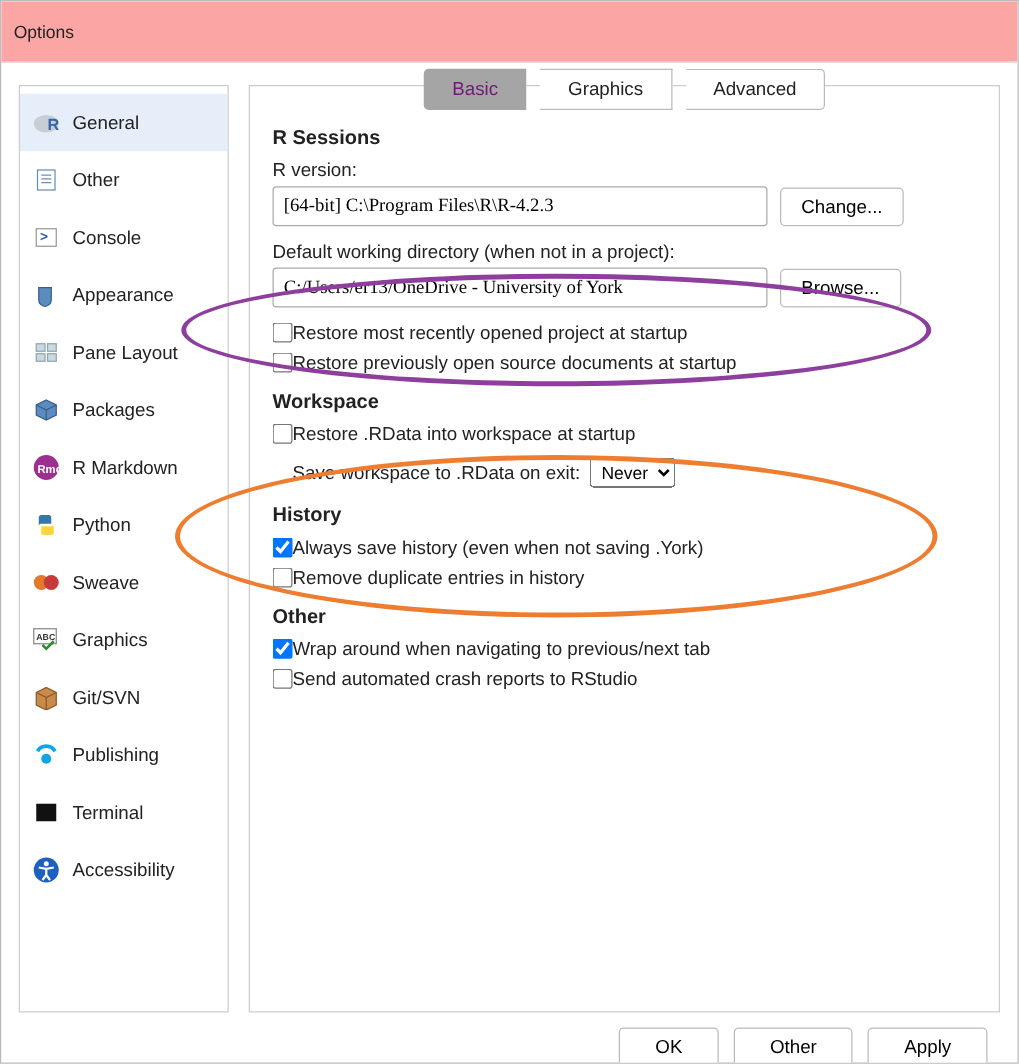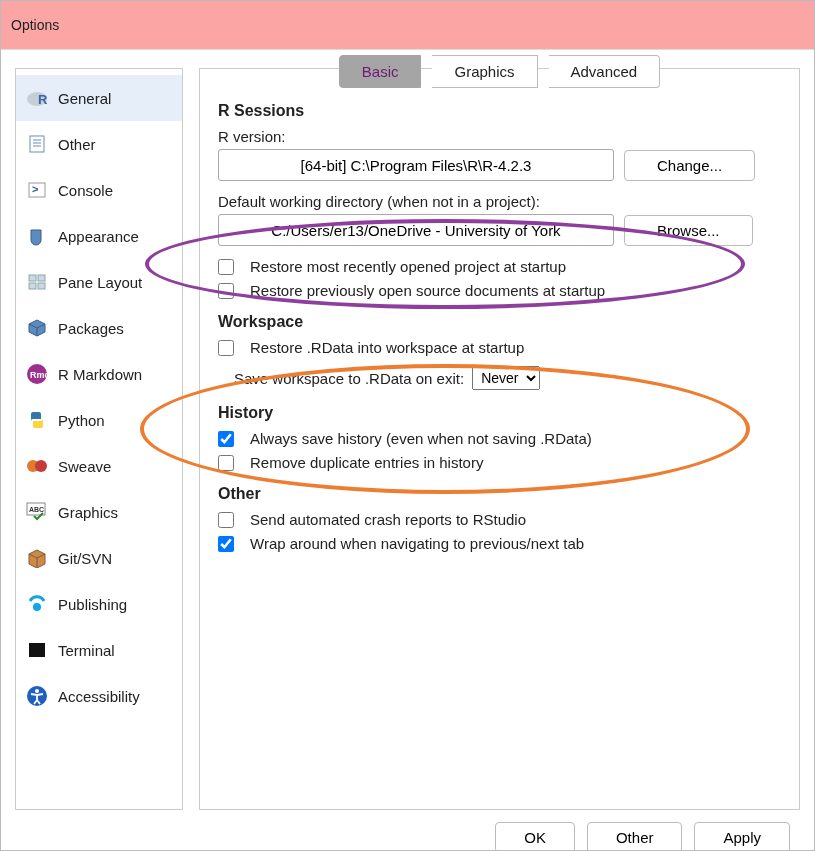--- a/index.html
+++ b/index.html
@@ -78,35 +78,34 @@
 .section-title { font-weight: bold; margin: 14px 0 8px 0; font-size: 16px; }
 .label-line { margin: 8px 0 4px 0; }
 .row { display: flex; align-items: center; gap: 10px; margin-bottom: 12px; }
 .text-input {
   flex: 1;
   max-width: 396px;
   height: 32px;
   padding: 4px 8px;
   border: 1px solid #aaa;
   border-radius: 3px;
-  font-family: Liberation Sans, sans-serif;
-  font-size: 15px;
-  background: #fff;
-  text-align: center;
+  font-family: Liberation Serif, serif;
+  font-size: 15px;
+  background: #fff;
 }
 .inline-btn {
-  padding: 6px 32px;
+  padding: 6px 16px;
   border: 1px solid #bbb;
   border-radius: 4px;
   background: #fff;
   font-family: inherit;
   font-size: 15px;
   cursor: pointer;
 }
-.check-row { display: flex; align-items: center; gap: 16px; margin: 7px 0; }
+.check-row { display: flex; align-items: flex-start; gap: 0; margin: 7px 0; }
 .check-row input[type=checkbox] { width: 16px; height: 16px; margin: 0; }
 .select-row { display: flex; align-items: center; gap: 8px; margin: 10px 16px; }
 select {
   font-family: inherit;
   font-size: 14px;
   padding: 2px 4px;
 }
 .footer {
   display: flex;
   justify-content: flex-end;
@@ -312,35 +311,35 @@
     <div class="select-row">
       <span>Save workspace to .RData on exit:</span>
       <select>
         <option>Never</option>
       </select>
     </div>
 
     <div class="section-title">History</div>
     <div class="check-row">
       <input type="checkbox" checked="" style="">
-      <span>Always save history (even when not saving .RData)</span>
+      <span>Always save history (even when not saving .York)</span>
     </div>
     <div class="check-row">
       <input type="checkbox" style="">
       <span>Remove duplicate entries in history</span>
     </div>
 
     <div class="section-title">Other</div>
-    <div class="check-row">
-      <input type="checkbox" style="">
-      <span>Send automated crash reports to RStudio</span>
-    </div>
     <div class="check-row">
       <input type="checkbox" checked="" style="">
       <span>Wrap around when navigating to previous/next tab</span>
+    </div>
+    <div class="check-row">
+      <input type="checkbox" style="">
+      <span>Send automated crash reports to RStudio</span>
     </div>
 
     <div class="ellipse ellipse-purple" style="left:-55px; top:150px; width:600px; height:90px;"></div>
     <div class="ellipse ellipse-orange" style="left:-60px; top:295px; width:610px; height:130px;"></div>
 
   </div>
 </div>
 
 <div class="footer">
   <button>OK</button>

